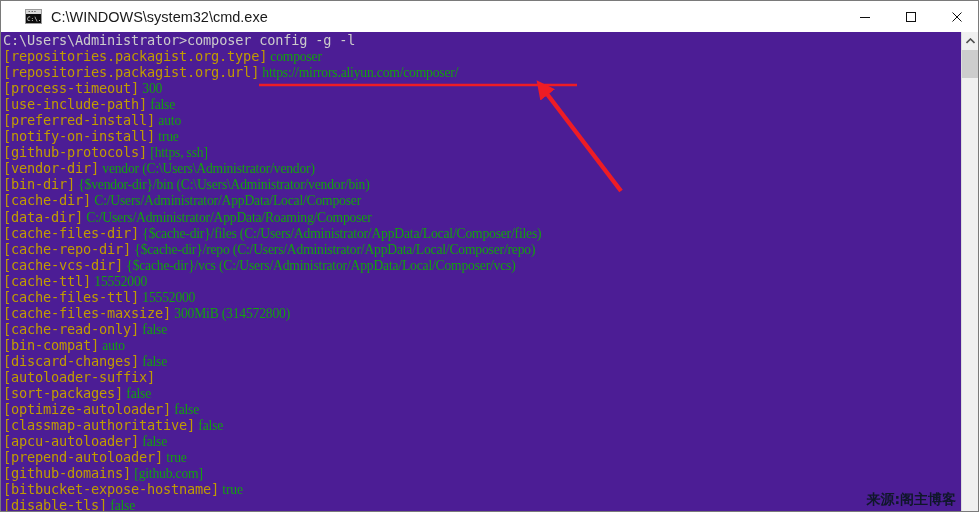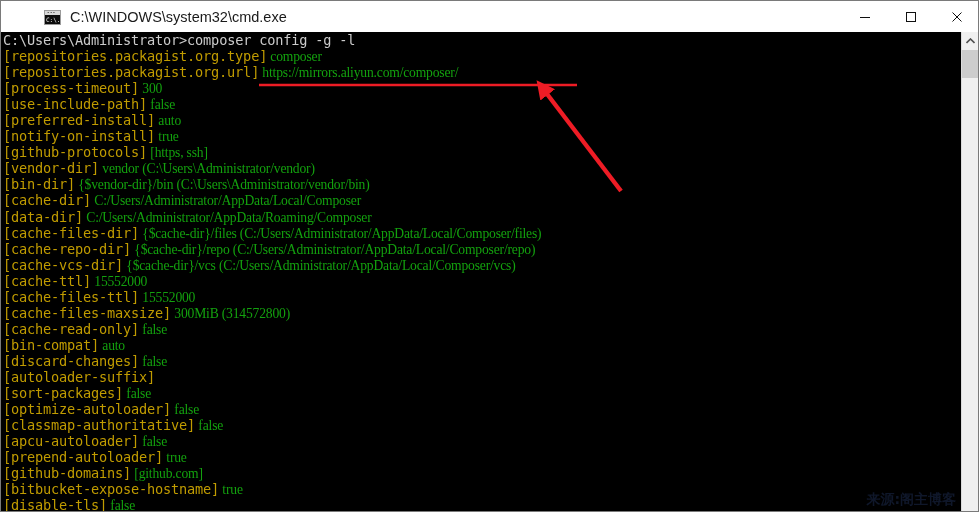--- a/index.html
+++ b/index.html
@@ -30,25 +30,24 @@
     left: 0; top: 0;
     width: 979px;
     height: 31px;
     background: #ffffff;
     display: flex;
     align-items: center;
     box-sizing: border-box;
   }
   #title-left {
     display: flex;
-    align-items: flex-end;
+    align-items: flex-start;
     flex: 1 1 auto;
     min-width: 0;
-    padding-left: 4px;
-    margin-left: 39px;
+    padding-left: 24px;
   }
   .cmd-icon {
     position: relative;
     width: 17px;
     height: 15px;
     flex: 0 0 auto;
     background: #0c0c0c;
     border: 1px solid #9b9b9b;
     box-sizing: border-box;
     margin-right: 9px;
@@ -103,21 +102,21 @@
   }
   .winbtn svg { display: block; }
 
   
   #console {
     position: absolute;
     left: 0;
     top: 31px;
     width: 977px;
     height: 479px;
-    background: #000000;
+    background: #4c1d95;
     overflow: hidden;
   }
   #console-text {
     position: absolute;
     left: 2px;
     top: 0px;
     right: 0;
     font-family: "DejaVu Sans Mono", monospace;
     font-size: 13.6px;
     line-height: 16.05px;

